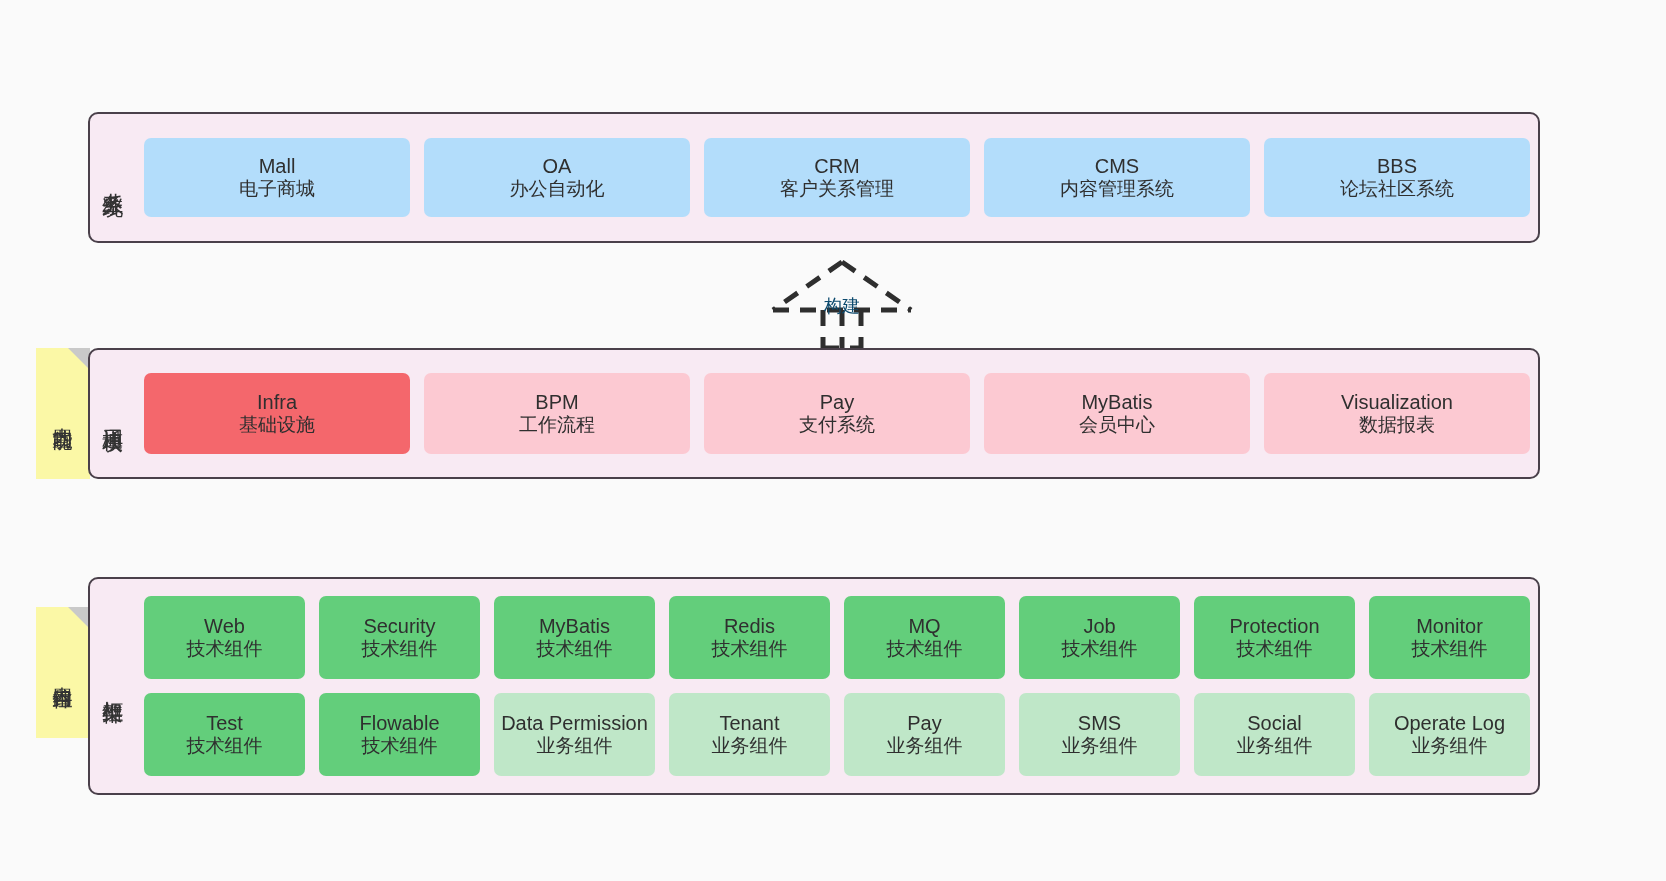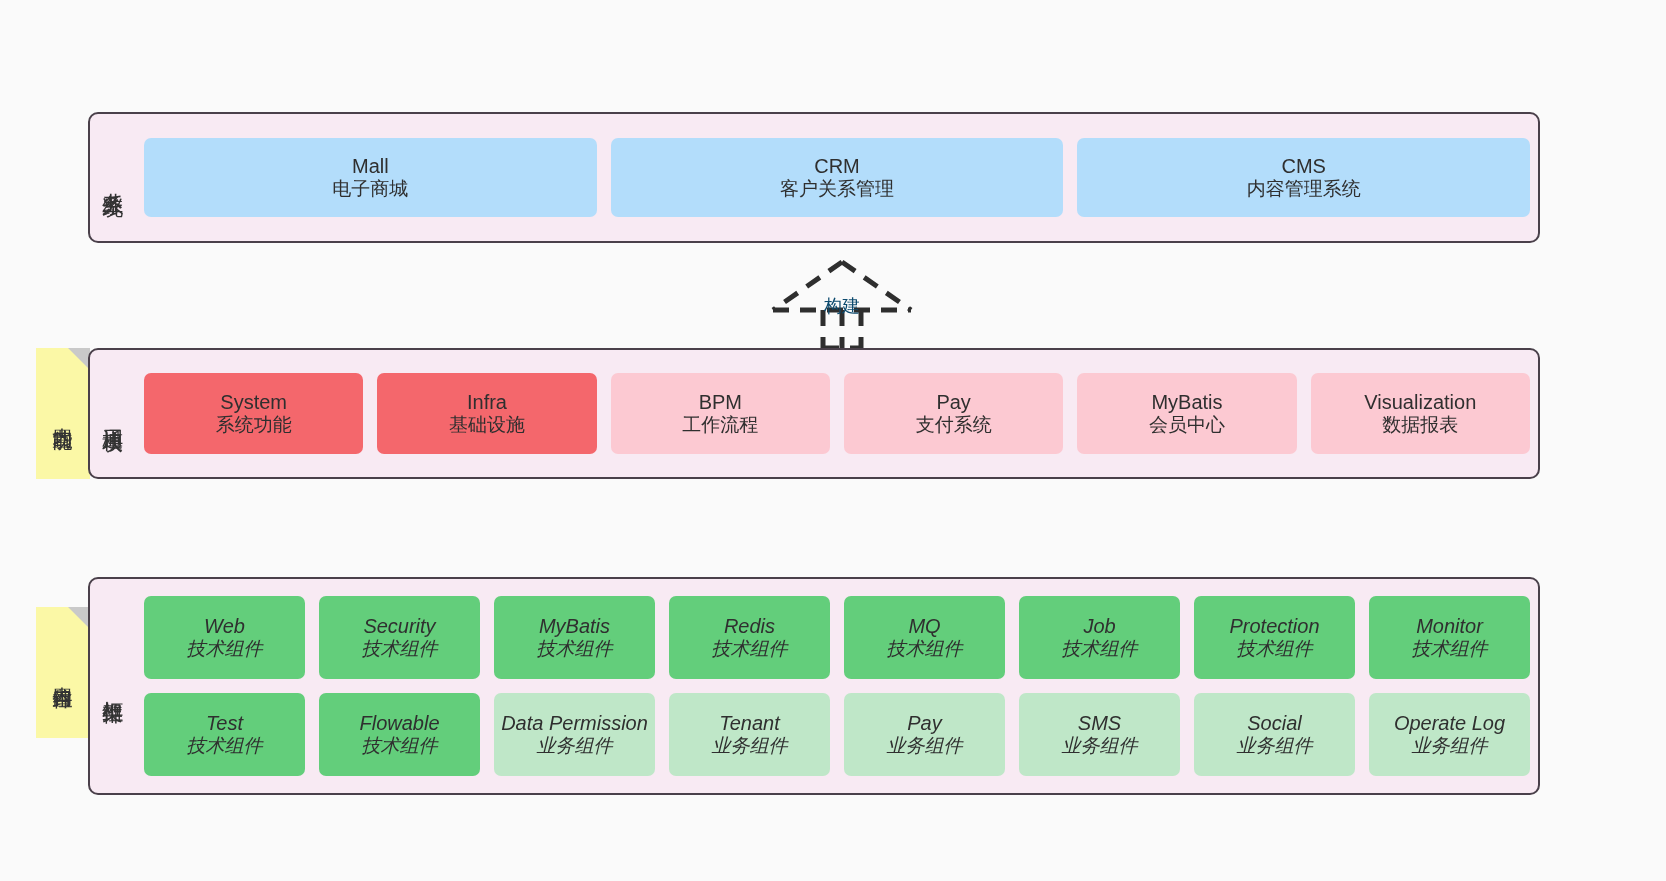--- a/index.html
+++ b/index.html
@@ -48,21 +48,20 @@
     width: 100%;
     gap: 14px;
     align-items: stretch;
   }
   .cards-col {
     display: flex;
     flex-direction: column;
     width: 100%;
     gap: 14px;
     justify-content: center;
-    font-style: italic;
   }
   .card {
     flex: 1 1 0;
     border-radius: 7px;
     display: flex;
     flex-direction: column;
     align-items: center;
     justify-content: center;
     text-align: center;
     color: #2f2f2f;
@@ -137,26 +136,34 @@
 
   <div class="band" id="band-business">
     <div class="band-label">业务系统</div>
     <div class="band-body">
       <div class="cards-row">
         <div class="card c-blue">
           <div class="t1">Mall</div>
           <div class="t2">电子商城</div>
         </div>
         <div class="card c-blue">
+          <div class="t1">OA</div>
+          <div class="t2">办公自动化</div>
+        </div>
+        <div class="card c-blue">
           <div class="t1">CRM</div>
           <div class="t2">客户关系管理</div>
         </div>
         <div class="card c-blue">
           <div class="t1">CMS</div>
           <div class="t2">内容管理系统</div>
+        </div>
+        <div class="card c-blue">
+          <div class="t1">BBS</div>
+          <div class="t2">论坛社区系统</div>
         </div>
       </div>
     </div>
   </div>
 
   <div class="arrow" id="arrow-build">
     <svg width="170" height="92" viewBox="0 0 170 92" fill="none">
       <path d="M85 4 L154 52" stroke="#2e2e2e" stroke-width="5" stroke-dasharray="16 11" fill="none"></path>
       <path d="M85 4 L16 52" stroke="#2e2e2e" stroke-width="5" stroke-dasharray="16 11" fill="none"></path>
       <path d="M16 52 L154 52" stroke="#2e2e2e" stroke-width="5" stroke-dasharray="16 11" fill="none"></path>
@@ -170,24 +177,20 @@
   <div class="sticky" id="sticky-common">
     <span>内置功能</span>
     <span class="fold"></span>
   </div>
 
   <div class="band" id="band-common">
     <div class="band-label">通用模块</div>
     <div class="band-body">
       <div class="cards-row">
         <div class="card c-red">
-          <div class="t1">System</div>
-          <div class="t2">系统功能</div>
-        </div>
-        <div class="card c-red">
           <div class="t1">Infra</div>
           <div class="t2">基础设施</div>
         </div>
         <div class="card c-pink">
           <div class="t1">BPM</div>
           <div class="t2">工作流程</div>
         </div>
         <div class="card c-pink">
           <div class="t1">Pay</div>
           <div class="t2">支付系统</div>

